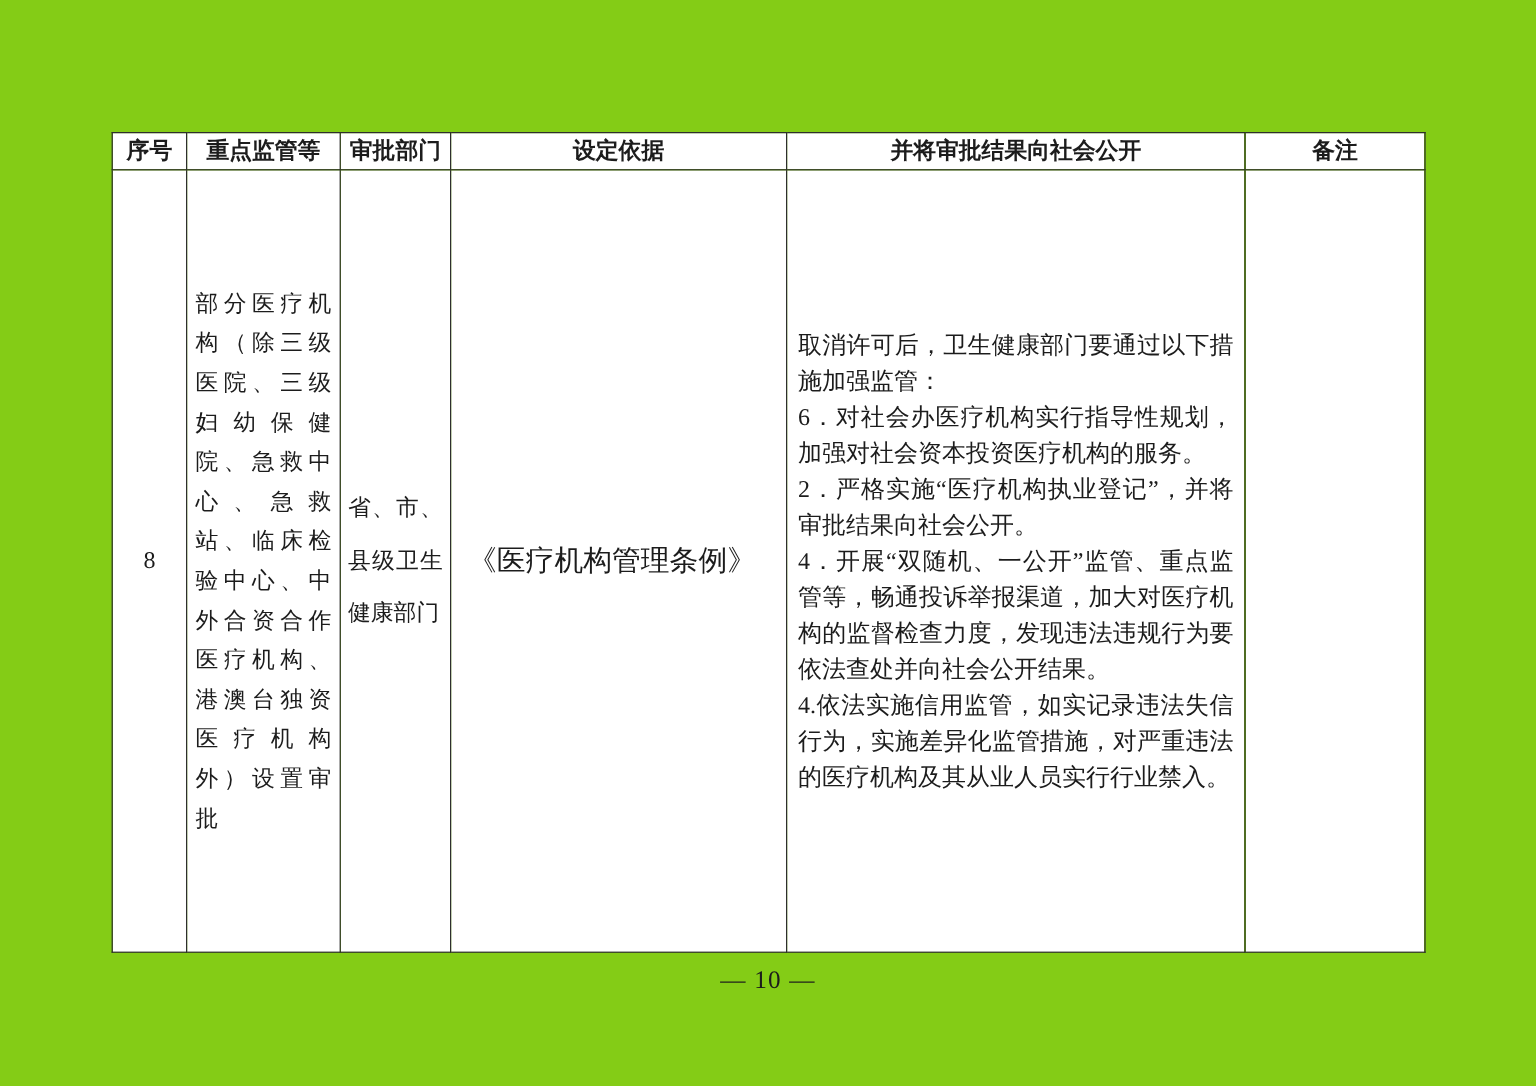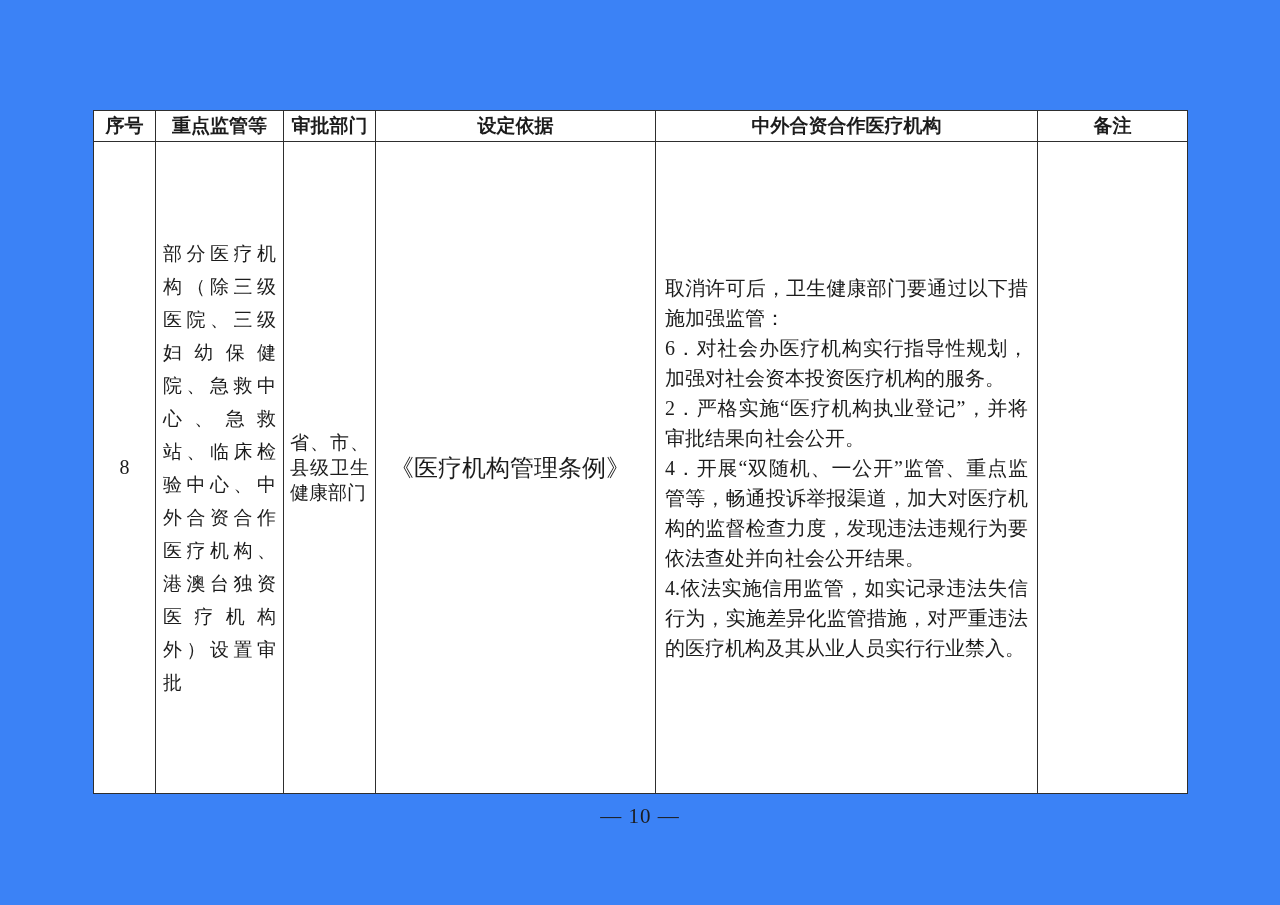--- a/index.html
+++ b/index.html
@@ -4,21 +4,21 @@
 <style>
   html, body {
     margin: 0;
     padding: 0;
     background: #ffffff;
   }
   .page {
     position: relative;
     width: 1280px;
     height: 905px;
-    background: #3b82f6;
+    background: #84cc16;
     color: #1c1c1c;
     font-family: "Liberation Serif", "DejaVu Serif", serif;
     overflow: hidden;
   }
   table.doc-table {
     position: absolute;
     left: 93px;
     top: 110px;
     width: 1094px;
     border-collapse: collapse;
@@ -53,21 +53,21 @@
     vertical-align: middle;
     padding: 0 7px;
     font-size: 19px;
     line-height: 33px;
     text-align: justify;
   }
   td.c-dept {
     vertical-align: middle;
     padding: 0 6px;
     font-size: 19px;
-    line-height: 25px;
+    line-height: 44px;
     text-align: justify;
   }
   td.c-basis {
     vertical-align: middle;
     padding: 0 4px 0 14px;
     font-size: 24px;
     line-height: 30px;
     text-align: left;
   }
   td.c-measures {
@@ -107,21 +107,21 @@
       <col style="width:280px">
       <col style="width:382px">
       <col style="width:150px">
     </colgroup>
     <thead>
       <tr>
         <th class="hdr">序号</th>
         <th class="hdr">重点监管等</th>
         <th class="hdr">审批部门</th>
         <th class="hdr">设定依据</th>
-        <th class="hdr">中外合资合作医疗机构</th>
+        <th class="hdr">并将审批结果向社会公开</th>
         <th class="hdr">备注</th>
       </tr>
     </thead>
     <tbody>
       <tr>
         <td class="c-seq">8</td>
         <td class="c-name">部分医疗机构（除三级医院、三级妇幼保健院、急救中心、急救站、临床检验中心、中外合资合作医疗机构、港澳台独资医疗机构外）设置审批</td>
         <td class="c-dept">省、市、县级卫生健康部门</td>
         <td class="c-basis">《医疗机构管理条例》</td>
         <td class="c-measures">

